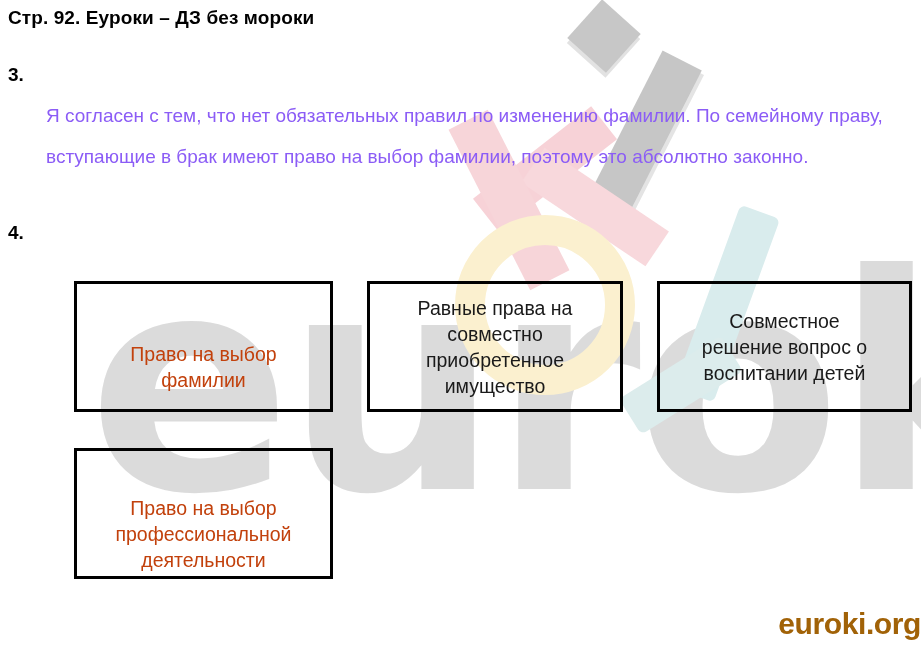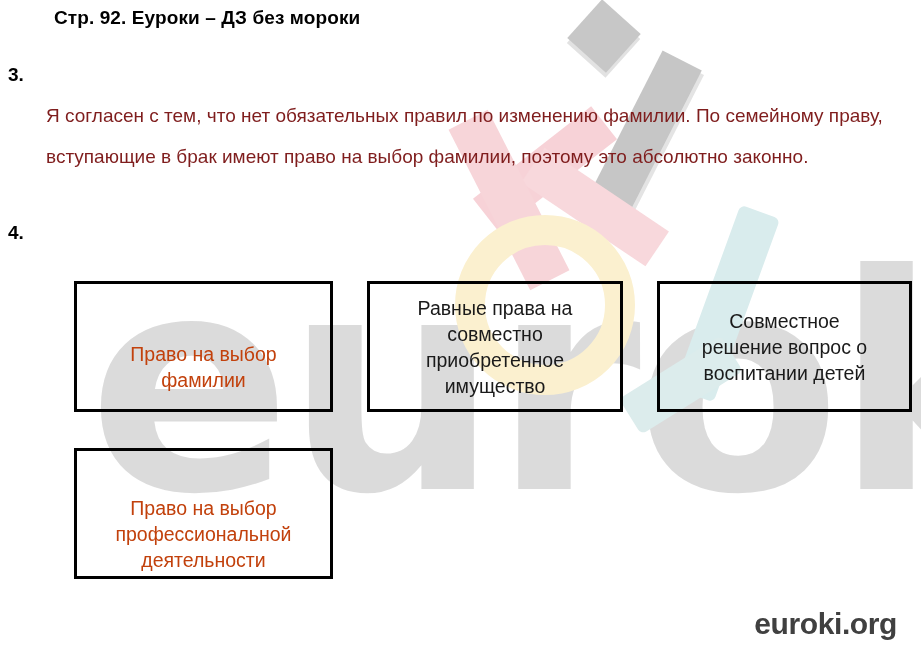--- a/index.html
+++ b/index.html
@@ -109,39 +109,38 @@
     z-index: 2;
   }
   .page-title {
     position: absolute;
     left: 8px;
     top: 7px;
     font-size: 19px;
     font-weight: 700;
     letter-spacing: .1px;
     white-space: nowrap;
-    margin-left: 46px;
   }
   .task-number {
     position: absolute;
     left: 8px;
     font-size: 19px;
     font-weight: 700;
   }
   #q3-number { top: 64px; }
   #q4-number { top: 222px; }
 
   .answer-body {
     position: absolute;
     left: 46px;
     top: 95px;
     width: 850px;
     font-size: 19px;
     line-height: 41px;
-    color: #7f1d1d;
+    color: #8b5cf6;
   }
   .answer-body p { margin: 0; }
 
   
   .box-grid {
     position: absolute;
     left: 74px;
     top: 281px;
     width: 838px;
     display: grid;
@@ -164,26 +163,26 @@
     font-size: 19.5px;
     line-height: 26px;
     white-space: pre-line;
   }
   .concept-box.red .box-text { color: #c2410c; margin-top: 41px; }
   .concept-box.black .box-text { color: #1a1a1a; }
 
   
   .site-logo {
     position: absolute;
-    right: 24px;
+    right: 0;
     top: 607px;
     font-size: 30px;
     font-weight: 700;
     letter-spacing: -.4px;
-    color: #404040;
+    color: #a16207;
   }
 </style>
 </head>
 <body>
 
 <div id="page">
 
   <div class="wm-layer">
     <div class="wm-word">euroki</div>
     <div class="wm-shape wm-idot"></div>

